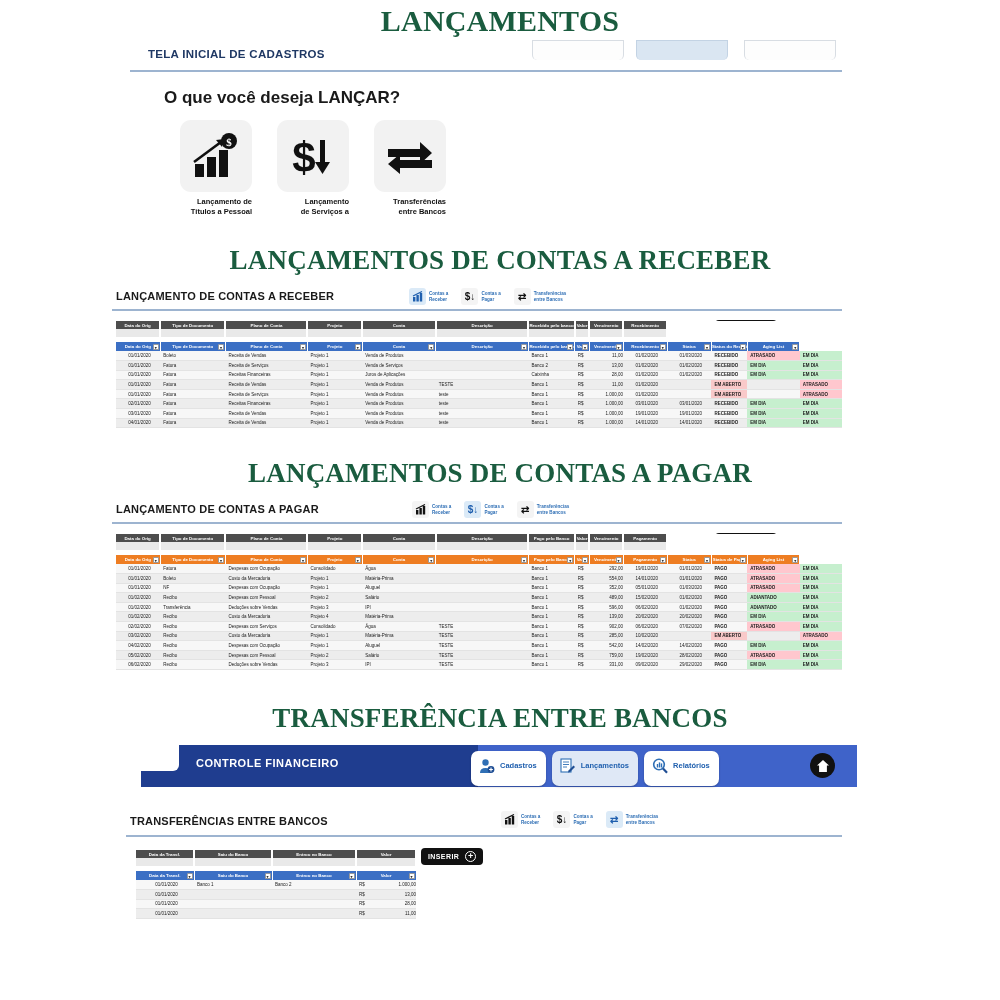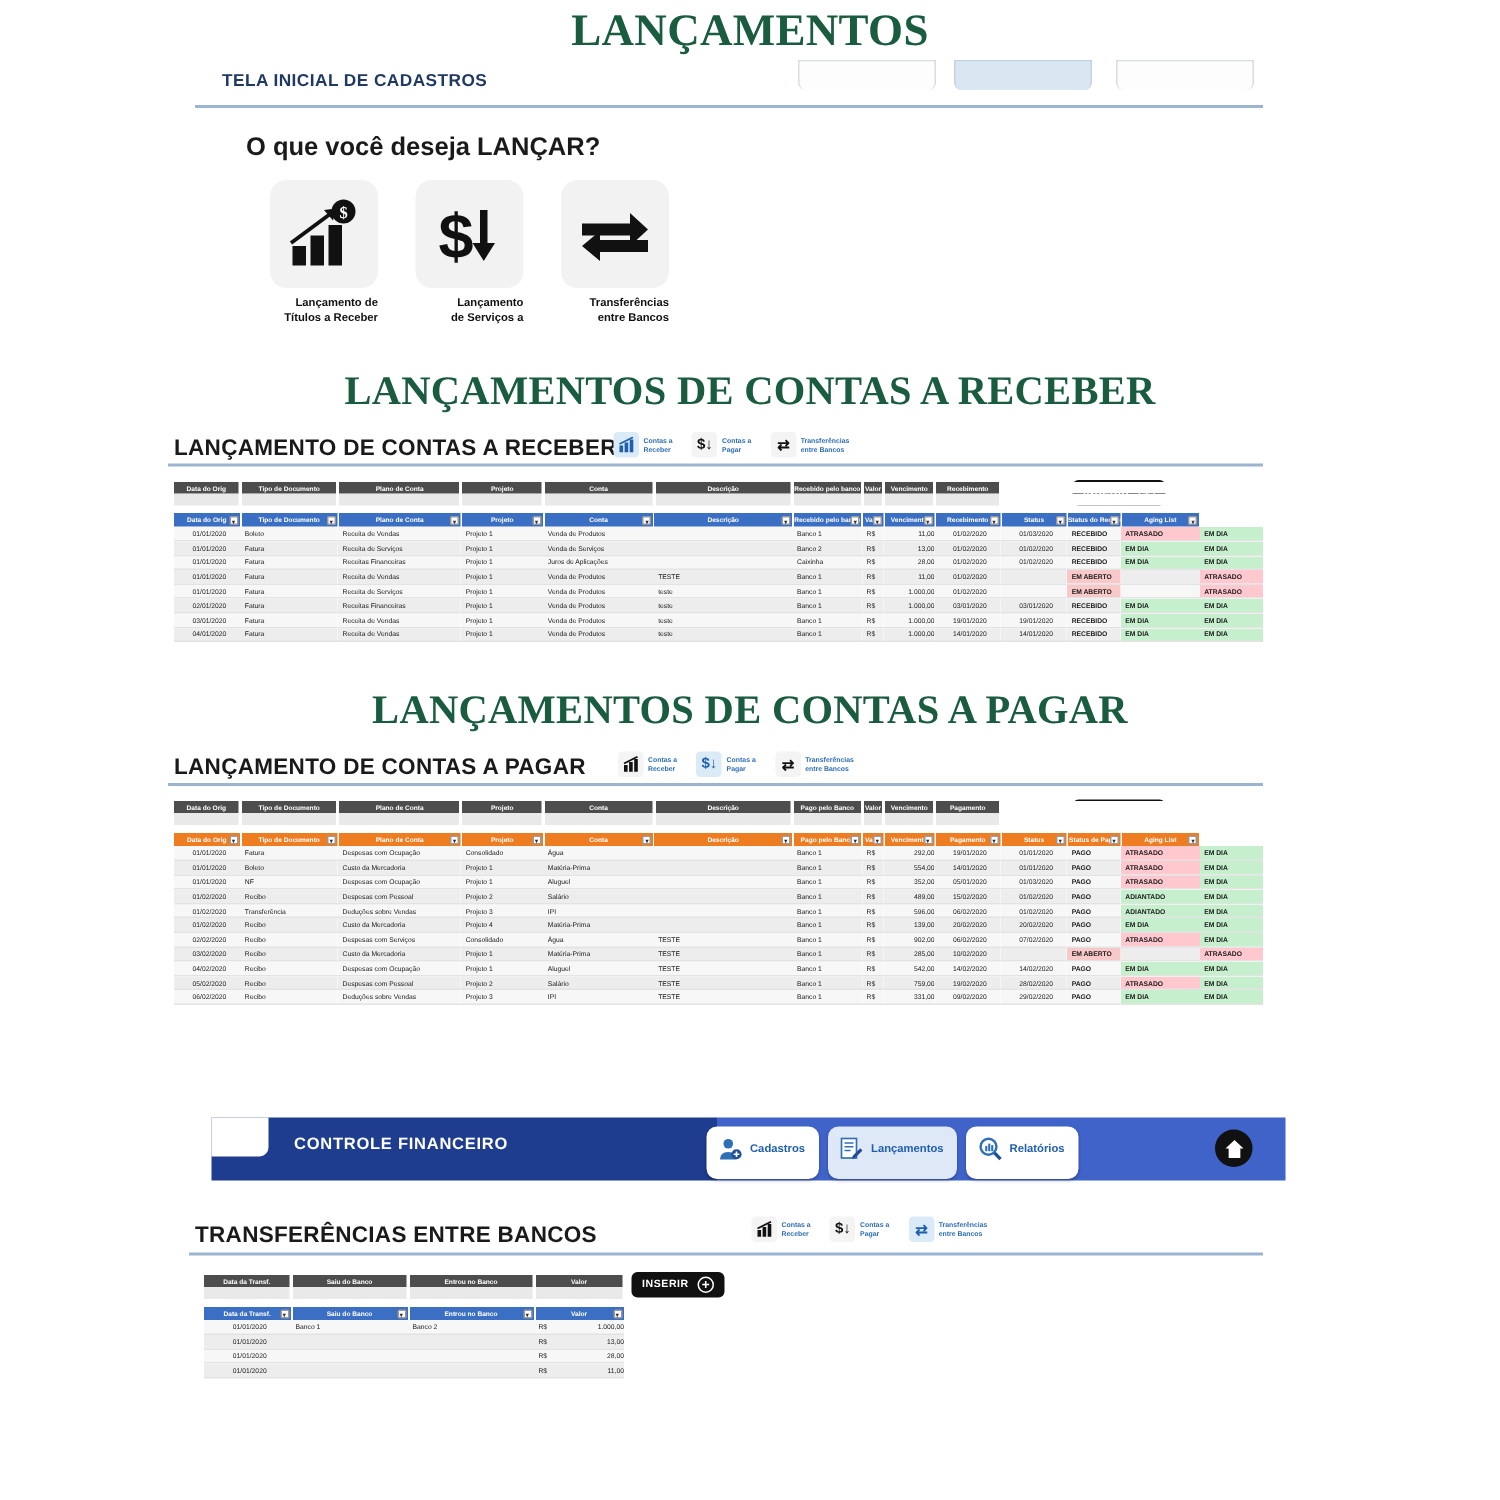--- a/index.html
+++ b/index.html
@@ -54,21 +54,21 @@
     display:flex; align-items:center; justify-content:center;
   }
   .tile .cap {
     margin-top:5px; text-align:right; font-size:7.5px; line-height:1.35;
     font-weight:700; color:#111;
   }
 
   
   .sheet { position:absolute; background:#fff; }
   .sheet-title {
-    position:absolute; font-size:15px; font-weight:700; color:#1a1a1a;
+    position:absolute; font-size:11px; font-weight:700; color:#1a1a1a;
     letter-spacing:.2px; white-space:nowrap;
   }
   .navicons { position:absolute; display:flex; gap:13px; }
   .navicon { display:flex; align-items:center; gap:3px; }
   .navicon .ic {
     width:17px; height:17px; background:#f4f4f4; border-radius:3px;
     display:flex; align-items:center; justify-content:center;
     font-size:10px; font-weight:700; color:#111;
   }
   .navicon .ic.blue { background:#dbeaf7; color:#1f5fae; }
@@ -175,21 +175,21 @@
             <rect x="16" y="25" width="9" height="20" fill="#111"></rect>
             <rect x="28" y="18" width="9" height="27" fill="#111"></rect>
             <path d="M3 30 L30 10" stroke="#111" stroke-width="2.6" fill="none"></path>
             <path d="M25 8 L33 7 L31 15 Z" fill="#111"></path>
             <circle cx="38" cy="9" r="8" fill="#111"></circle>
             <text x="38" y="13.5" font-size="11" font-family="Liberation Serif, serif" fill="#fff" text-anchor="middle" font-weight="bold">$</text>
           </svg>
         </div>
         <div class="cap">
           <div>Lançamento de</div>
-          <div>Títulos a Receber</div>
+          <div>Títulos a Pessoal</div>
         </div>
       </div>
       <div class="tile">
         <div class="box">
           <svg width="48" height="48" viewBox="0 0 48 48">
             <text x="15" y="40" font-size="42" font-family="Liberation Sans, sans-serif" font-weight="bold" fill="#111" text-anchor="middle">$</text>
             <rect x="31" y="8" width="5" height="25" fill="#111"></rect>
             <path d="M26 30 L41 30 L33.5 42 Z" fill="#111"></path>
           </svg>
         </div>
@@ -724,20 +724,21 @@
             <td class="ctr">09/02/2020</td>
             <td class="ctr">29/02/2020</td>
             <td class="st-recebido">PAGO</td>
             <td class="ok">EM DIA</td>
             <td class="ok">EM DIA</td>
           </tr>
         </tbody>
       </table>
   </div>
 
+  <div class="banner" style="top:703px; font-size:27px;">TRANSFERÊNCIA ENTRE BANCOS</div>
 
   <div class="sheet" style="left:126px; top:745px; width:716px; height:215px;">
     <div class="ribbon">
       <div class="bg-dark"></div>
       <div class="bg-light"></div>
       <div class="corner"></div>
       <div class="brand">CONTROLE FINANCEIRO</div>
       <div class="ribtabs">
         <div class="ribtab">
           <div class="tic">

